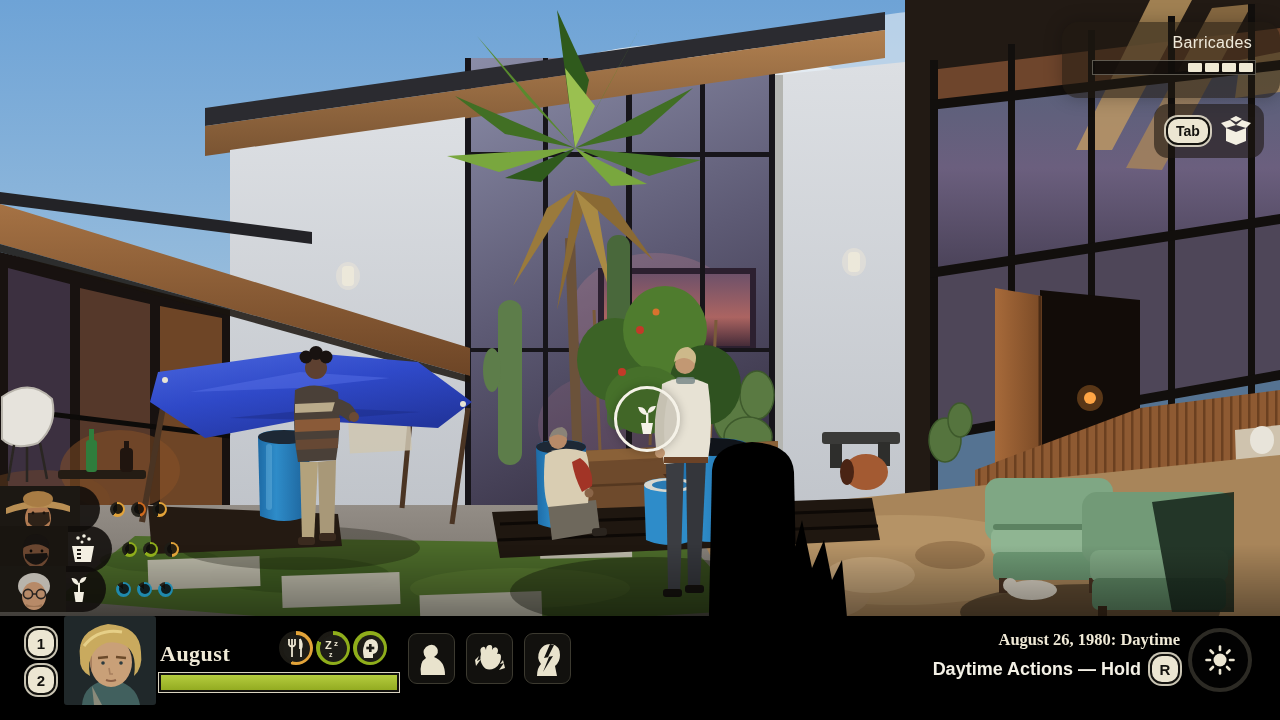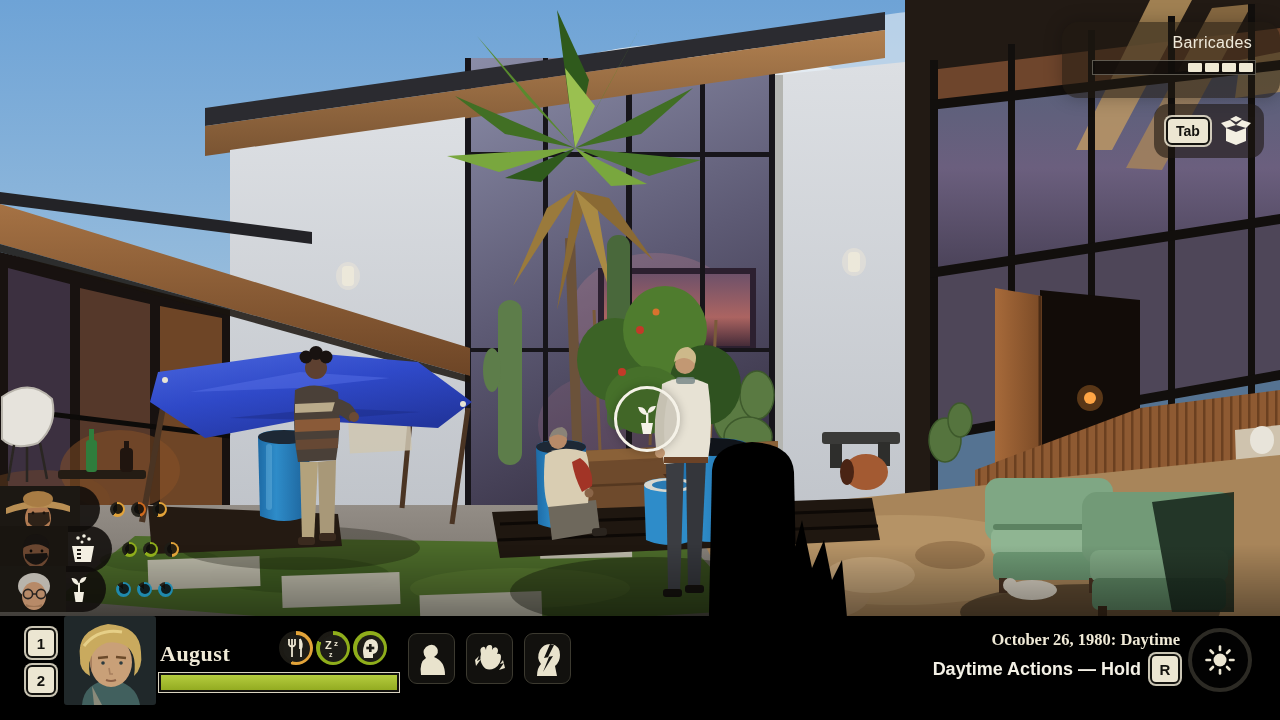--- a/index.html
+++ b/index.html
@@ -11,21 +11,21 @@
   
   .barricades-panel{top:22px;right:0;width:218px;height:76px;background:rgba(32,25,18,0.58);
     border-radius:16px;box-shadow:0 0 18px rgba(0,0,0,0.25);}
   .barricades-label{position:absolute;top:12px;right:28px;color:#efe9da;font-size:16px;letter-spacing:0.3px;}
   .bar-track{position:absolute;left:30px;top:38px;width:158px;height:13px;background:rgba(15,12,9,0.85);
     border:1px solid rgba(235,228,210,0.35);display:flex;justify-content:flex-end;align-items:center;gap:3px;padding:0 2px;}
   .seg{width:14px;height:9px;background:#efe9d4;border-radius:1px;}
   .inv-panel{top:104px;right:16px;width:110px;height:54px;background:rgba(28,22,16,0.6);border-radius:14px;
     display:flex;align-items:center;justify-content:center;gap:10px;cursor:pointer;}
   .keycap{display:inline-flex;align-items:center;justify-content:center;background:#ece6d2;color:#14130f;
-    border:2px solid #14130f;border-radius:6px;box-shadow:0 0 0 2px rgba(236,230,210,0.85);
+    border:2px solid #14130f;border-radius:12px;box-shadow:0 0 0 2px rgba(236,230,210,0.85);
     font-weight:bold;font-size:14px;}
   .keycap.tab{width:40px;height:24px;}
 
   
   .party-row{position:absolute;left:0;height:46px;display:flex;align-items:center;cursor:pointer;}
   .capsule{height:46px;background:rgba(16,13,10,0.88);border-radius:0 23px 23px 0;display:flex;align-items:center;overflow:hidden;}
   .capsule svg{flex:0 0 auto;}
   .task-icon{margin:0 8px 0 2px;}
   .rings{display:flex;gap:6px;margin-left:10px;}
   .mini-ring{position:relative;width:15px;height:15px;border-radius:50%;}
@@ -608,21 +608,21 @@
     </svg>
   </button>
   <button class="status-btn">
     <svg width="30" height="34" viewBox="0 0 30 34">
       <path d="M4,34 Q4,26 8,22 Q3,16 7,8 Q11,1 19,2 Q27,4 27,13 Q27,20 22,24 L24,34 Z" fill="#e9e3cd"></path>
       <polygon points="17,2 11,16 16,15 10,30 20,14 15,15 21,3" fill="#12110e"></polygon>
     </svg>
   </button>
 </div>
 
-<div class="hud datetime">October 26, 1980: Daytime</div>
+<div class="hud datetime">August 26, 1980: Daytime</div>
 
 <div class="hud confirm">
   <span>Daytime Actions — Hold</span>
   <span class="keycap rkey">R</span>
 </div>
 
 <div class="hud sun-dial">
   <svg width="30" height="30" viewBox="0 0 30 30">
     <circle cx="15" cy="15" r="6.5" fill="#ece6d2"></circle>
     <g stroke="#ece6d2" stroke-width="2.6" stroke-linecap="round">

